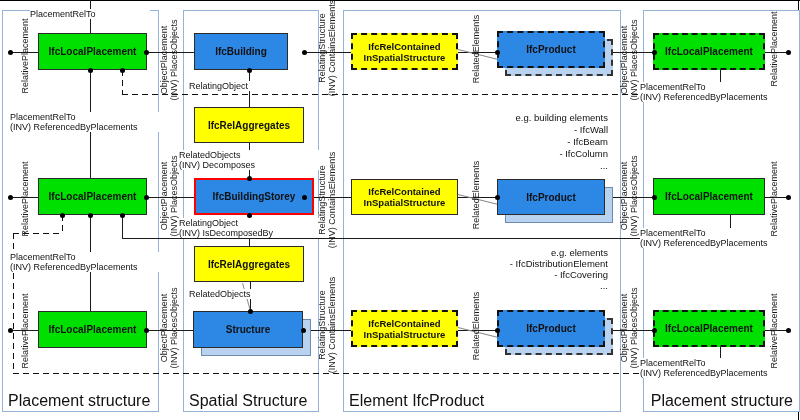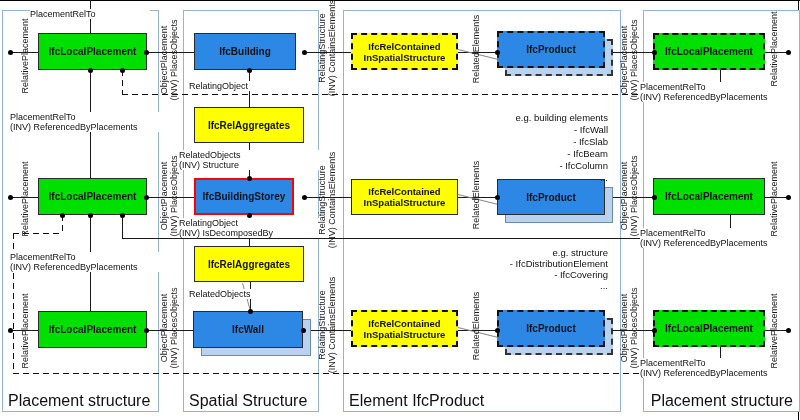--- a/index.html
+++ b/index.html
@@ -104,34 +104,34 @@
   <div class="node green" style="left:38px;top:33px;width:109px;height:37px;">
       <span>IfcLocalPlacement</span>
     </div>
   <div class="node green" style="left:38px;top:178px;width:109px;height:37px;">
       <span>IfcLocalPlacement</span>
     </div>
   <div class="node green" style="left:38px;top:311px;width:109px;height:37px;">
       <span>IfcLocalPlacement</span>
     </div>
 
-  <div class="node blue" style="left:194px;top:33px;width:102px;height:37px;">
+  <div class="node blue" style="left:194px;top:33px;width:94px;height:37px;">
       <span>IfcBuilding</span>
     </div>
   <div class="node yellow" style="left:194px;top:107px;width:110px;height:36px;">
       <span>IfcRelAggregates</span>
     </div>
-  <div class="node blue storey" style="left:194px;top:178px;width:100px;height:37px;">
+  <div class="node blue storey" style="left:194px;top:178px;width:120px;height:37px;">
       <span>IfcBuildingStorey</span>
     </div>
   <div class="node yellow" style="left:194px;top:246px;width:110px;height:36px;">
       <span>IfcRelAggregates</span>
     </div>
   <div class="node blue" style="left:193px;top:311px;width:110px;height:37px;">
-      <span>IfcWall</span>
+      <span>Structure</span>
     </div>
 
   <div class="node yellow dashedB small" style="left:351px;top:33px;width:107px;height:37px;">
     <span>IfcRelContained</span>
       <span>InSpatialStructure</span>
     </div>
   <div class="node blue dashedB" style="left:497px;top:31px;width:108px;height:37px;">
       <span>IfcProduct</span>
     </div>
   <div class="node yellow small" style="left:351px;top:179px;width:107px;height:36px;">
@@ -176,21 +176,21 @@
     <span>PlacementRelTo</span>
       <span>(INV) ReferencedByPlacements</span>
     </div>
   <div class="hlabel" style="left:640px;top:358px;width:158px;">
     <span>PlacementRelTo</span>
       <span>(INV) ReferencedByPlacements</span>
     </div>
   <div class="hlabel" style="left:189px;top:81px;width:120px;">RelatingObject</div>
   <div class="hlabel" style="left:179px;top:150px;width:140px;">
     <span>RelatedObjects</span>
-      <span>(INV) Structure</span>
+      <span>(INV) Decomposes</span>
     </div>
   <div class="hlabel" style="left:179px;top:218px;width:140px;">
     <span>RelatingObject</span>
       <span>(INV) IsDecomposedBy</span>
     </div>
   <div class="hlabel" style="left:189px;top:289px;width:120px;">RelatedObjects</div>
 
   <div class="vlabel" style="left:-30px;top:51px;width:110px;">RelativePlacement</div>
   <div class="vlabel" style="left:-30px;top:194px;width:110px;">RelativePlacement</div>
   <div class="vlabel" style="left:-30px;top:326px;width:110px;">RelativePlacement</div>
@@ -236,27 +236,26 @@
       <span>(INV) ContainsElements</span>
     </div>
 
   <div class="vlabel" style="left:421px;top:44px;width:110px;">RelatedElements</div>
   <div class="vlabel" style="left:421px;top:190px;width:110px;">RelatedElements</div>
   <div class="vlabel" style="left:421px;top:321px;width:110px;">RelatedElements</div>
 
   <div class="note" style="left:458px;top:112px;width:150px;">
     <span>e.g. building elements</span>
     <span>- IfcWall</span>
-    <span>- IfcSlab</span>
     <span>- IfcBeam</span>
     <span>- IfcColumn</span>
     <span>...</span>
   </div>
   <div class="note" style="left:458px;top:247px;width:150px;line-height:11px;">
-    <span>e.g. structure</span>
+    <span>e.g. elements</span>
     <span>- IfcDistributionElement</span>
     <span>- IfcCovering</span>
     <span>...</span>
   </div>
 
   <div class="dot" style="left:8px;top:50px;"></div>
   <div class="dot" style="left:144px;top:50px;"></div>
   <div class="dot" style="left:88px;top:68px;"></div>
   <div class="dot" style="left:120px;top:68px;"></div>
   <div class="dot" style="left:247px;top:68px;"></div>

